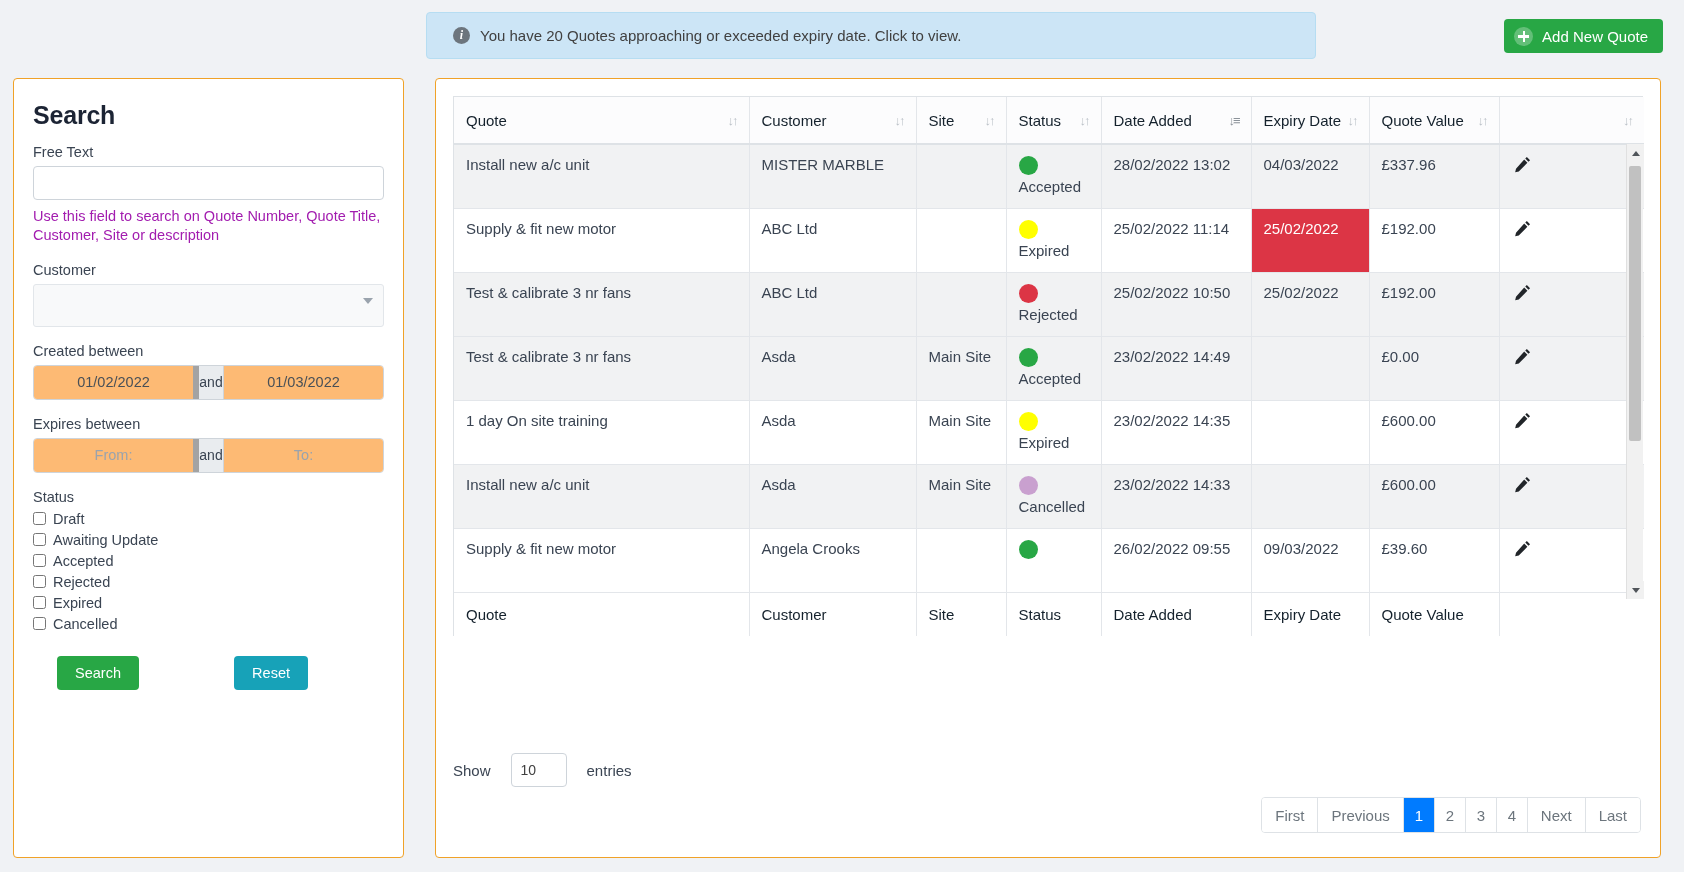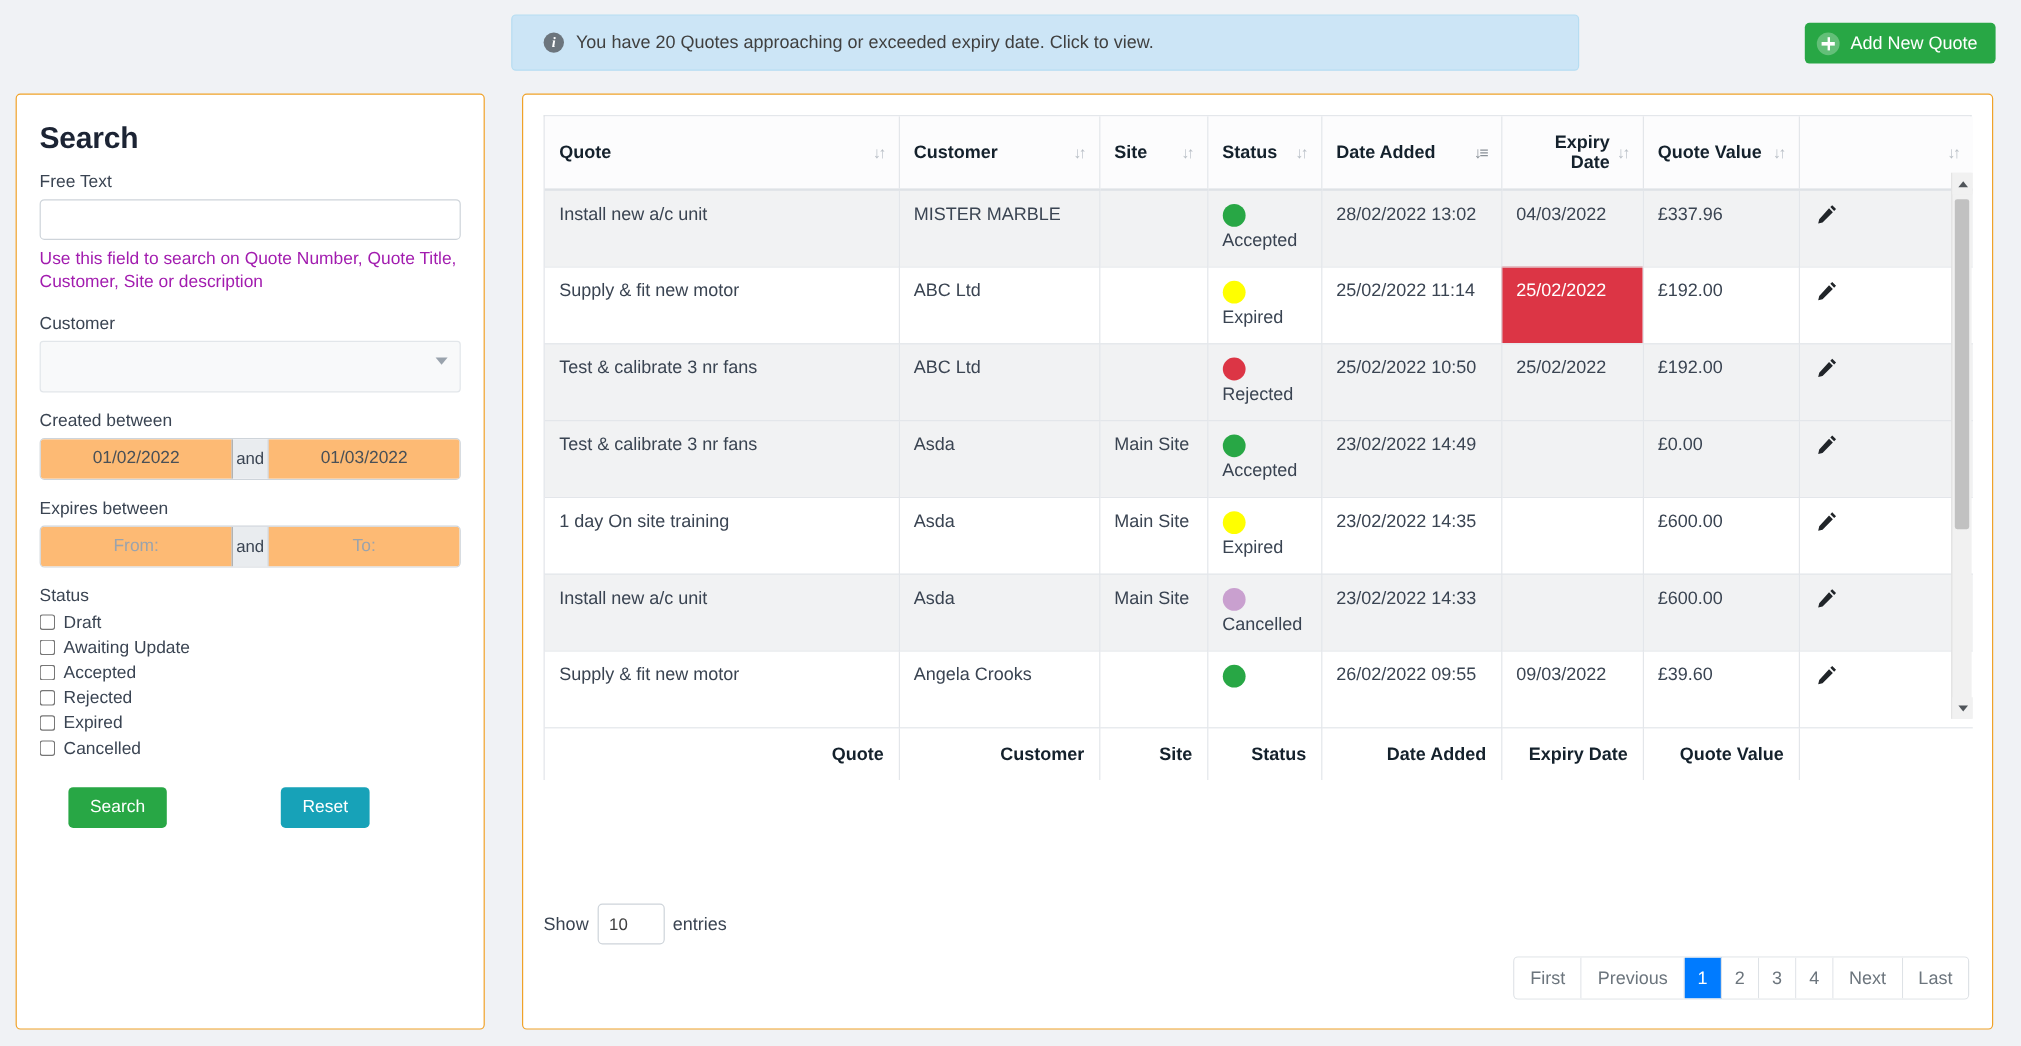--- a/index.html
+++ b/index.html
@@ -89,21 +89,21 @@
     text-align: center;
     font-size: 14.5px;
     color: #495057;
     background: #fdba74;
     font-family: "Liberation Sans", sans-serif;
   }
   .date-range input::placeholder { color: #9aa3ad; }
   .date-and {
     width: 31px;
     background: #e9ecef;
-    border-left: 1px solid #a3a3a3;
+    border-left: 6px solid #a3a3a3;
     border-right: 1px solid #ced4da;
     font-size: 14px;
     color: #3a4452;
     display: flex;
     align-items: center;
     justify-content: center;
   }
   .status-group { margin-top: 2px; }
   .check-row {
     display: flex;
@@ -218,23 +218,23 @@
     width: 1190px;
     border-collapse: collapse;
     table-layout: fixed;
     font-size: 15px;
   }
   table.qt th {
     background: #fcfcfd;
     border-bottom: 2px solid #dee2e6;
     border-right: 1px solid #e3e6ea;
     color: #14212c;
-    font-weight: bold;
+    font-weight: normal;
     font-size: 15px;
-    text-align: right;
+    text-align: left;
     padding: 13px 12px;
     height: 47px;
     vertical-align: middle;
   }
   table.qt th .th-inner {
     display: flex;
     align-items: center;
     justify-content: space-between;
     gap: 6px;
   }
@@ -323,21 +323,21 @@
   }
   .scroll-arrow.up i { border-bottom: 5px solid #50555a; }
   .scroll-arrow.down i { border-top: 5px solid #50555a; }
 
   
   .show-entries {
     position: absolute;
     left: 17px; top: 674px;
     display: flex;
     align-items: center;
-    gap: 7px;
+    gap: 20px;
     font-size: 15px;
     color: #3a4452;
   }
   .entries-input {
     width: 56px; height: 34px;
     border: 1px solid #ced4da;
     border-radius: 4px;
     padding: 4px 9px;
     font-size: 14px;
     color: #404040;

